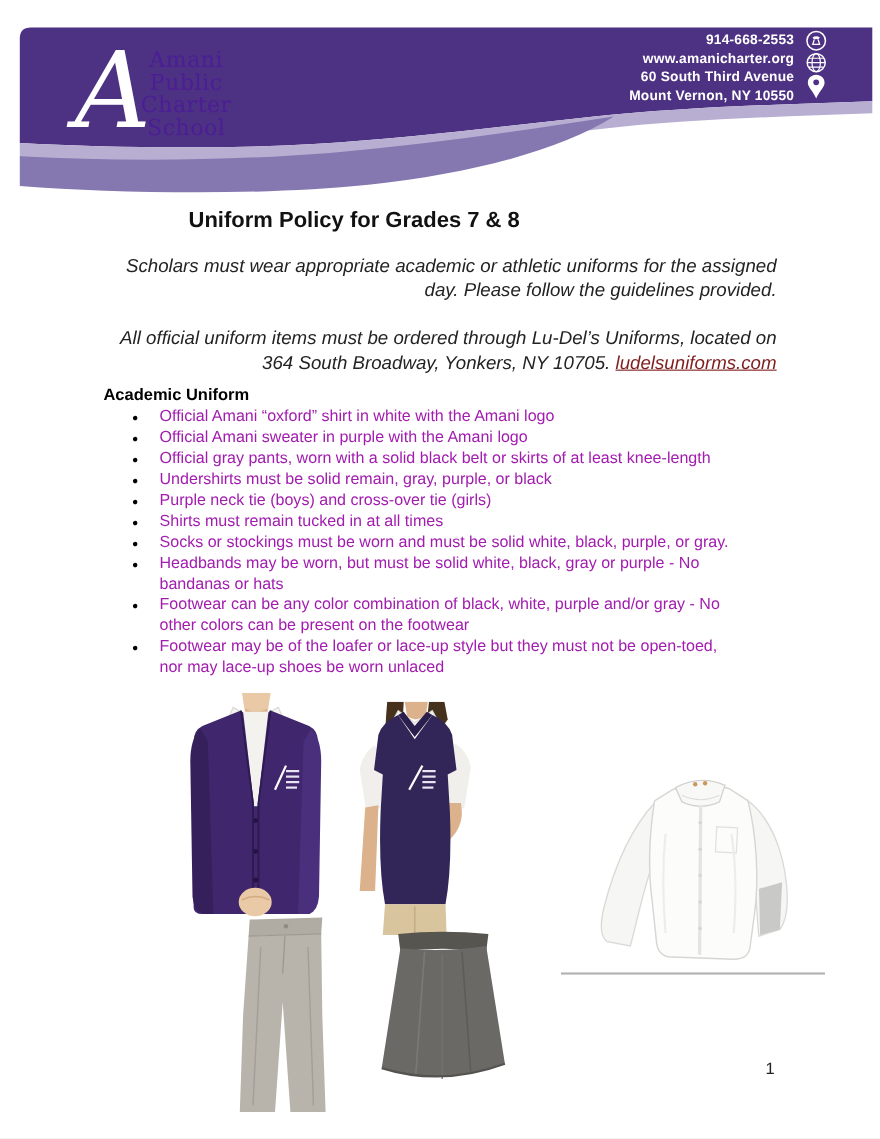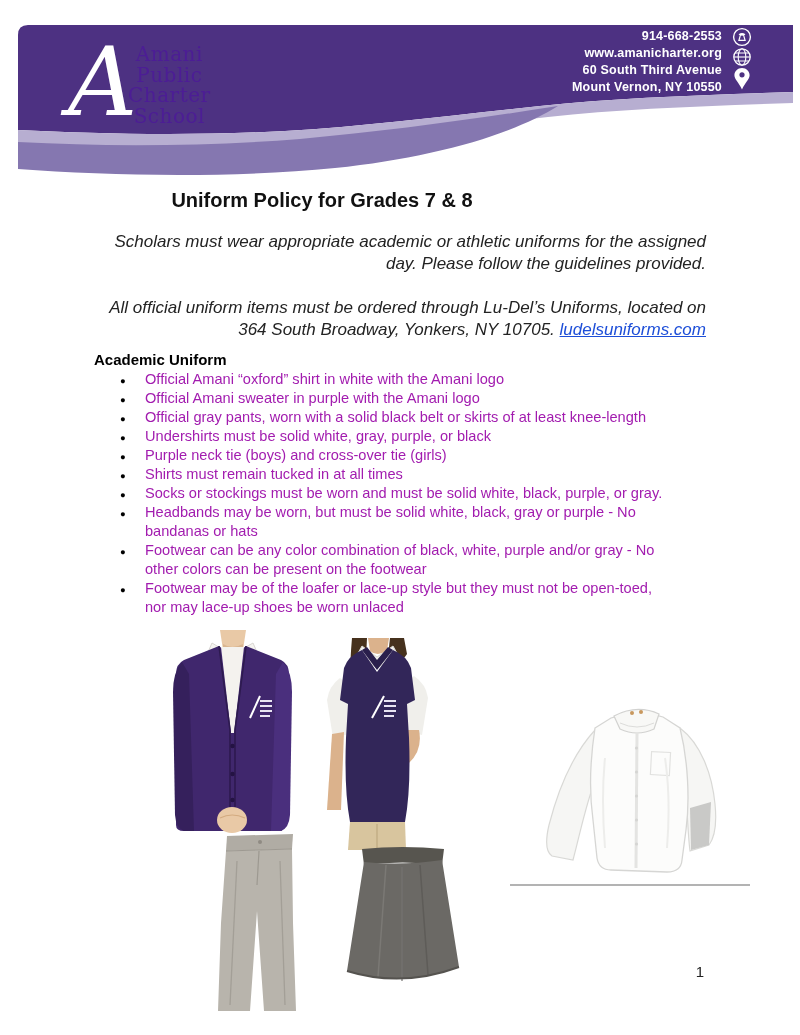--- a/index.html
+++ b/index.html
@@ -22,21 +22,21 @@
   .cicon-phone{margin-bottom:7px;}
   .cicon-globe{margin-bottom:4px;}
 
   
   .content{position:absolute;top:185px;left:0;width:644px;}
   .doc-title{margin:3px 0 0 0;text-align:center;font-size:20px;line-height:25px;font-weight:bold;color:#111;}
   .intro{width:612px;margin:0 0 0 94px;font-style:italic;font-size:17px;line-height:22px;
          white-space:pre-line;color:#232323;text-align:right;}
   .p1{margin-top:18px;}
   .p2{margin-top:22px;}
-  a.doclink{color:#1d4ed8;text-decoration:underline;font-style:italic;}
+  a.doclink{color:#7f1d1d;text-decoration:underline;font-style:italic;}
   .section-heading{margin:9px 0 0 94px;font-size:15px;line-height:19px;font-weight:bold;color:#000000;}
   ul.bullets{margin:1px 0 0 0;padding:0;list-style:none;width:660px;margin-left:94px;}
   ul.bullets li{position:relative;padding-left:51px;font-size:14.6px;line-height:19px;
                 white-space:pre-line;color:#a21caf;}
   ul.bullets li::before{content:"●";position:absolute;left:26px;top:1px;font-size:9.5px;color:#000;}
 
   
   .fig{position:absolute;}
   .fig svg{display:block;}
   .divider{position:absolute;left:510px;top:884px;width:240px;height:2px;background:#b3b3b3;}
@@ -100,21 +100,21 @@
 
     <p class="intro p2"><span>All official uniform items must be ordered through Lu-Del’s Uniforms, located on
 364 South Broadway, Yonkers, NY 10705. </span><a class="doclink" href="#">ludelsuniforms.com</a></p>
 
     <h2 class="section-heading">Academic Uniform</h2>
 
     <ul class="bullets">
       <li>Official Amani “oxford” shirt in white with the Amani logo</li>
       <li>Official Amani sweater in purple with the Amani logo</li>
       <li>Official gray pants, worn with a solid black belt or skirts of at least knee-length</li>
-      <li>Undershirts must be solid white, gray, purple, or black</li>
+      <li>Undershirts must be solid remain, gray, purple, or black</li>
       <li>Purple neck tie (boys) and cross-over tie (girls)</li>
       <li>Shirts must remain tucked in at all times</li>
       <li>Socks or stockings must be worn and must be solid white, black, purple, or gray.</li>
       <li>Headbands may be worn, but must be solid white, black, gray or purple - No
 bandanas or hats</li>
       <li>Footwear can be any color combination of black, white, purple and/or gray - No
 other colors can be present on the footwear</li>
       <li>Footwear may be of the loafer or lace-up style but they must not be open-toed,
 nor may lace-up shoes be worn unlaced</li>
     </ul>

